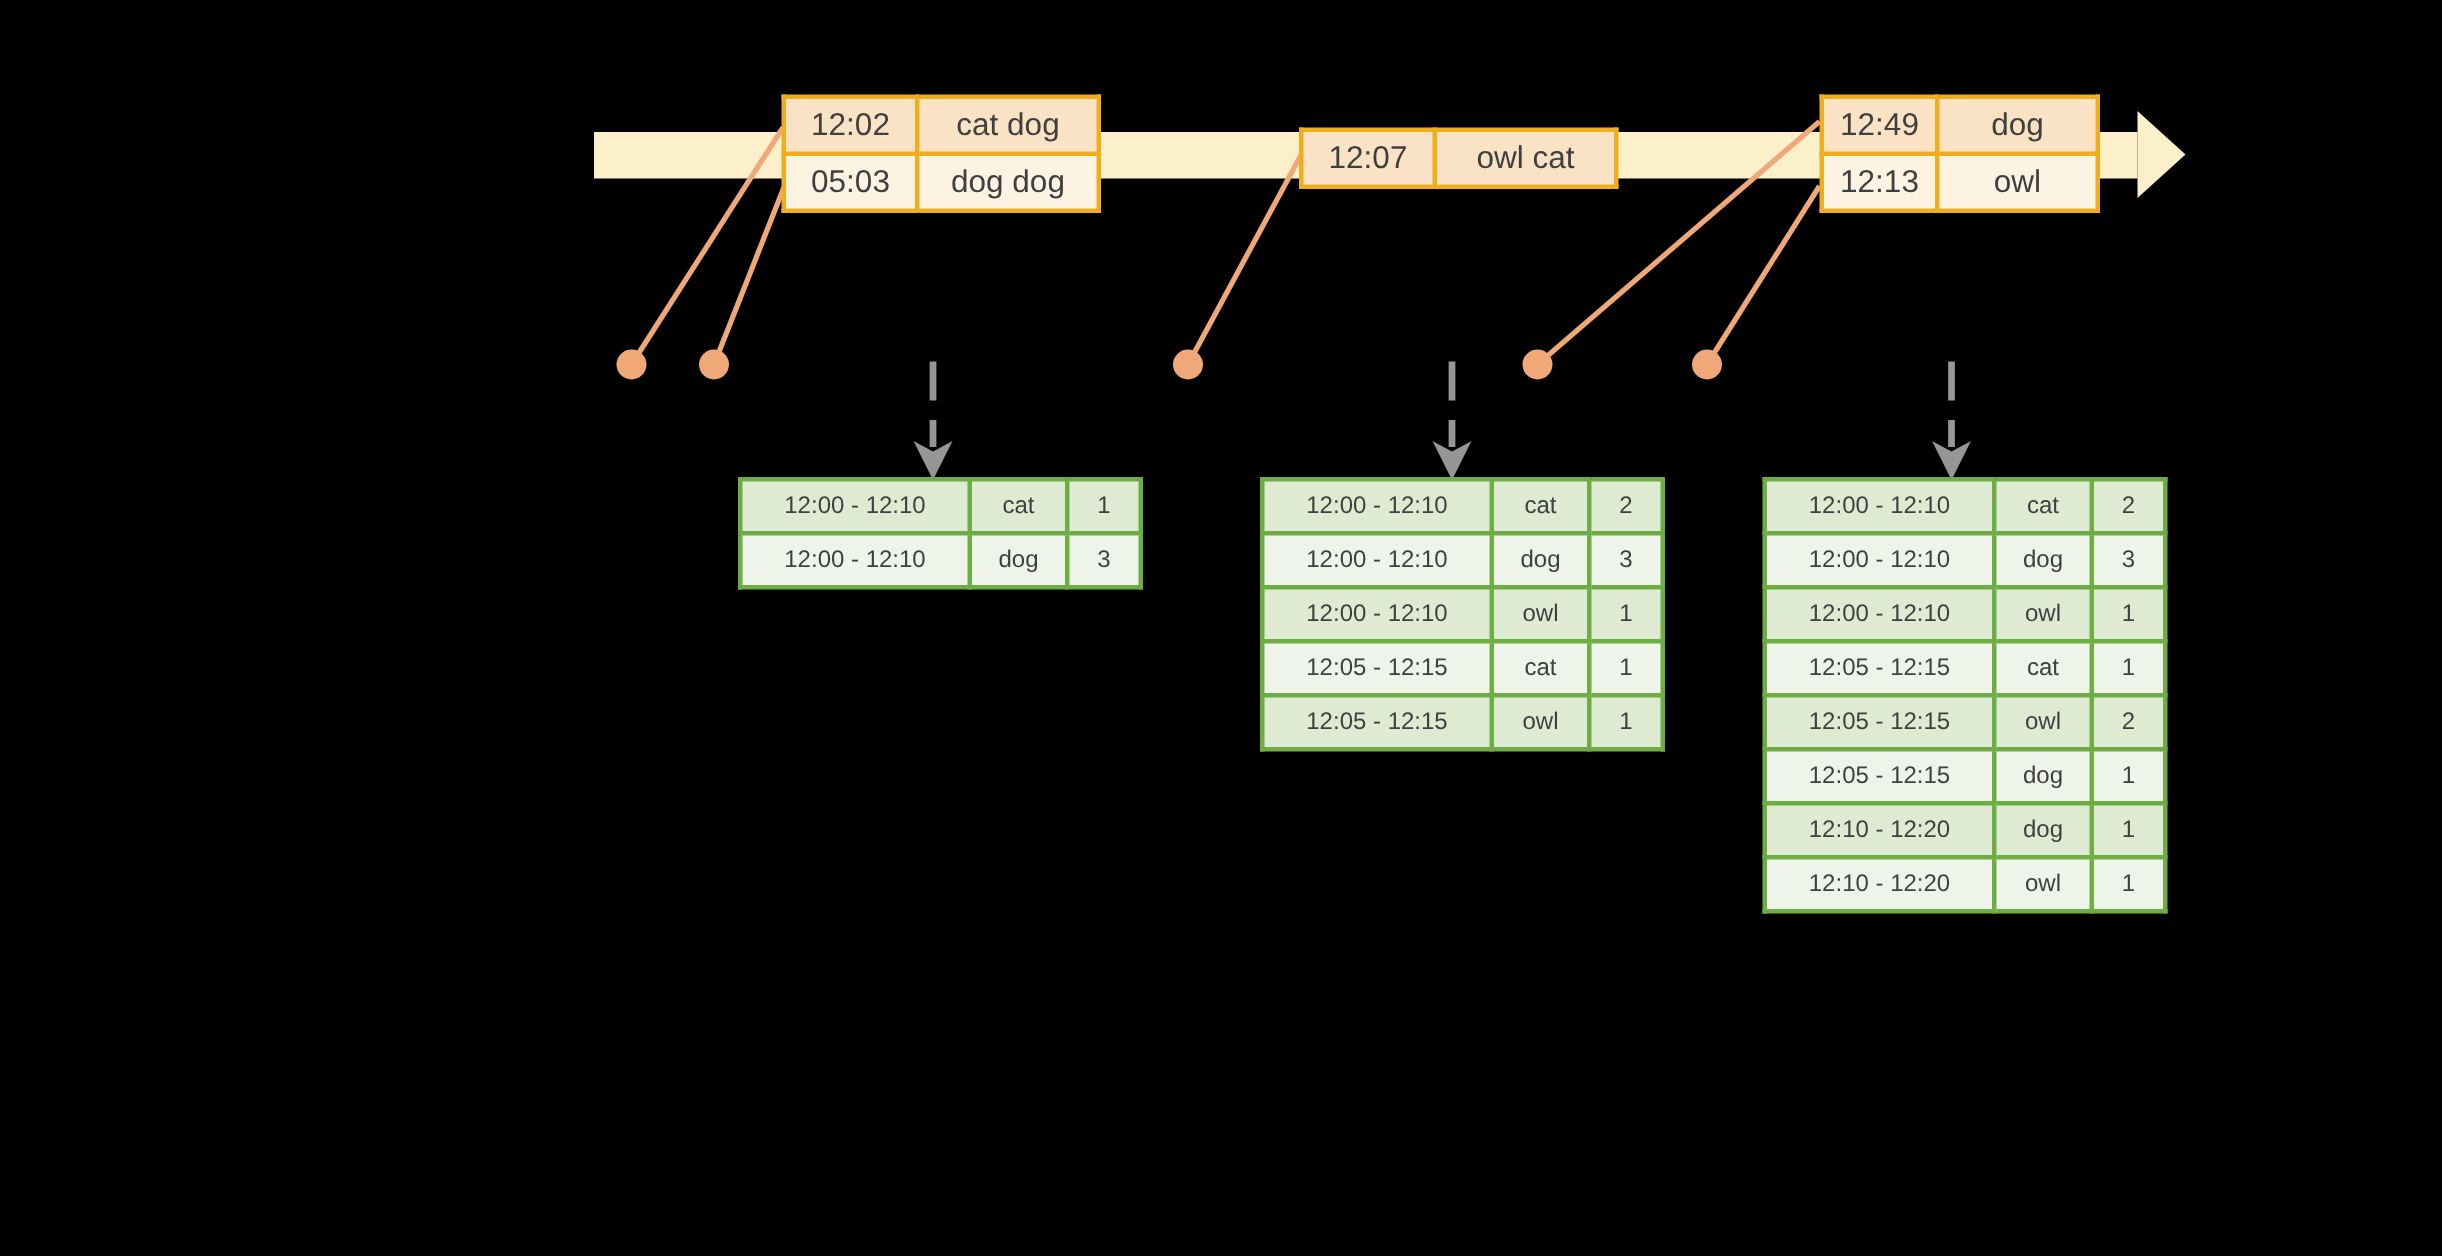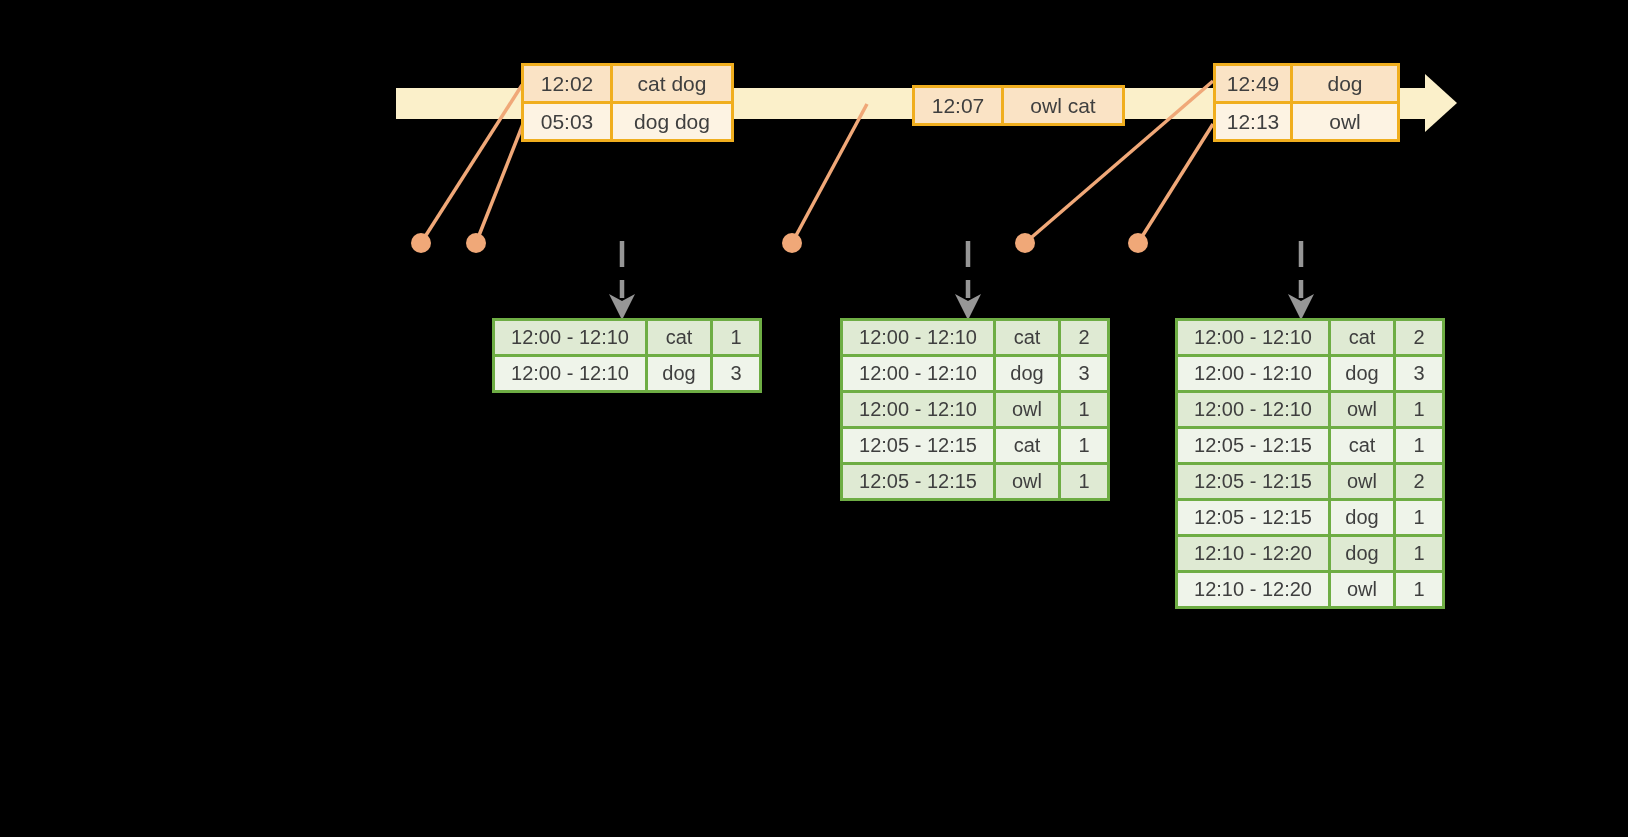--- a/index.html
+++ b/index.html
@@ -44,21 +44,21 @@
   .event-table .c-words { min-width: 106px; }
   .et3 .c-time  { min-width: 62px; }
   .et3 .c-words { min-width: 92px; }
   .ev-dark  { background: var(--event_row_dark,  #FAE3C5); }
   .ev-light { background: var(--event_row_light, #FDF3E3); }
 
   
   .result-table td {
     border: 3px solid var(--result_border, #6EAD44);
     height: 33px;
-    font-size: 20px;
+    font-size: 16px;
   }
   .result-table .c-window { min-width: 138px; }
   .result-table .c-word   { min-width: 50px; margin-top: 17px; }
   .result-table .c-count  { min-width: 34px; }
   .rs-dark  { background: var(--result_row_dark,  #DFEAD3); }
   .rs-light { background: var(--result_row_light, #EFF4EA); }
 </style>
 </head>
 <body>
 
@@ -97,21 +97,21 @@
       <td class="c-time ev-dark">12:02</td>
       <td class="c-words ev-dark">cat dog</td>
     </tr>
     <tr>
       <td class="c-time ev-light">05:03</td>
       <td class="c-words ev-light">dog dog</td>
     </tr>
   </tbody>
     </table>
 
-  <table class="event-table et2" style="left:912px; top:85px;">
+  <table class="event-table et2" style="left:866px; top:85px;">
     <tbody>
         <tr>
       <td class="c-time ev-dark">12:07</td>
       <td class="c-words ev-dark">owl cat</td>
     </tr>
   </tbody>
     </table>
 
   <table class="event-table et3" style="left:1213px; top:63px;">
     <tbody>

